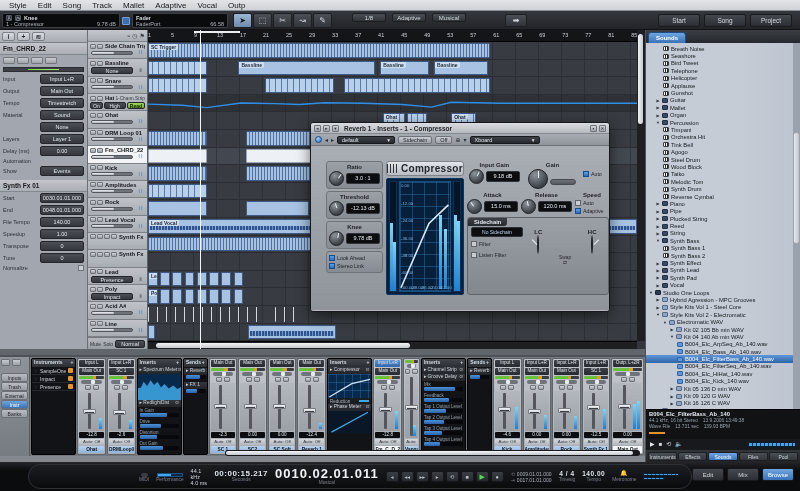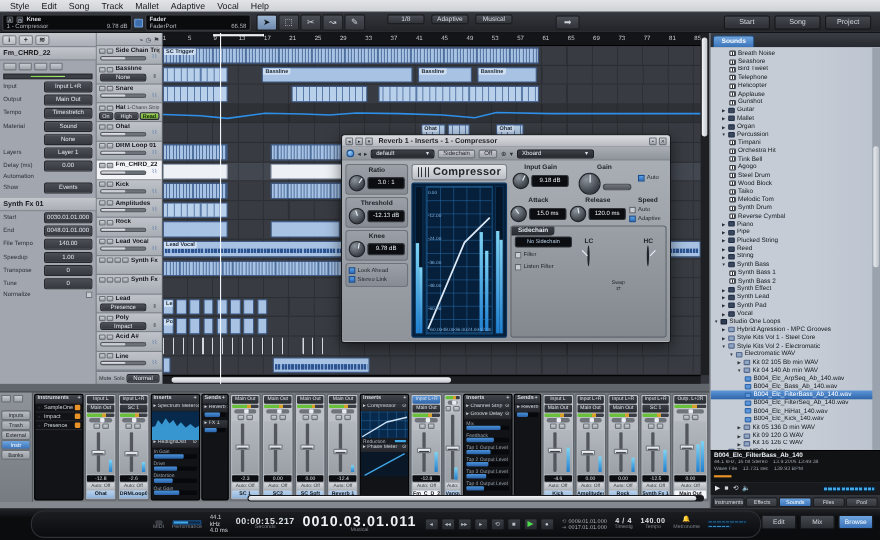--- a/index.html
+++ b/index.html
@@ -89,21 +89,21 @@
 
 #plugin{left:310px;top:122px;width:300px;height:190px;background:#b3b7bd;border:1px solid #16181b;border-radius:3px;box-shadow:0 4px 14px rgba(0,0,0,.55);z-index:20}
 #plugin-title{height:11px;background:linear-gradient(#dadce0,#b6bac0);border-bottom:1px solid #85898f;display:flex;align-items:center;padding:0 3px;gap:2px;border-radius:3px 3px 0 0}
 .wbtn{width:7px;height:7px;background:linear-gradient(#d0d3d7,#9fa4ab);border:1px solid #6f747b;border-radius:1px;font-size:4.5px;line-height:6px;text-align:center;color:#2e3237}
 #plugin-title .ttl{font-size:6.5px;font-weight:bold;color:#1e2126;margin-left:3px;flex:1;white-space:nowrap;overflow:hidden}
 #plugin-tools{height:12px;background:linear-gradient(#a8acb3,#8f949b);border-bottom:1px solid #6e7379;display:flex;align-items:center;gap:3px;padding:0 4px}
 .pwr{width:7px;height:7px;border-radius:50%;background:radial-gradient(circle at 35% 30%,#9fd0f8,#2b70c0);border:1px solid #174d8c}
 .navg{font-size:6px;color:#2c3036}
 .pdrop{height:8px;background:linear-gradient(#3d4147,#26292e);border:1px solid #17191d;border-radius:2px;color:#dfe4ea;font-size:5.5px;line-height:7px;padding:0 4px;min-width:58px;display:flex;justify-content:space-between;gap:4px}
 .hbtn{height:8px;background:linear-gradient(#caccd1,#9da2a9);border:1px solid #6f747b;border-radius:2px;font-size:5.5px;line-height:7px;padding:0 4px;color:#24272c}
-#plugin-face{position:relative;height:164px;background:linear-gradient(#a9aeb5,#8f949b);display:flex;padding:3px;gap:3px}
+#plugin-face{position:relative;height:164px;background:linear-gradient(#a9aeb5,#8f949b);display:flex;padding:15px;gap:3px}
 .pcol1{width:66px;display:flex;flex-direction:column;gap:2px}
 .ppanel{background:linear-gradient(#9ba0a7,#878c94);border:1px solid #6e7379;border-radius:3px;padding:1px 2px 2px;text-align:center}
 .plab{font-size:6px;font-weight:bold;color:#1d2025;line-height:8px}
 .krow{display:flex;align-items:center;gap:2px;justify-content:center}
 .knob{width:15px;height:15px;border-radius:50%;background:radial-gradient(circle at 35% 28%,#8e949c,#3a3f46 72%);border:1px solid #1e2126;position:relative;flex:none}
 .knob::after{content:'';position:absolute;left:50%;top:1px;width:1px;height:5px;background:#e9f3fc;transform-origin:50% 6.5px;transform:rotate(var(--r,0deg))}
 .knob.big{width:20px;height:20px}
 .knob.big::after{height:7px;transform-origin:50% 9px}
 .pv{background:#0b0d10;color:#e8eef5;font-size:5.5px;line-height:7px;padding:1px 2px;border-radius:2px;min-width:34px;text-align:center;border:1px solid #30343a}
 .pchk{display:flex;align-items:center;gap:2px;font-size:5.3px;color:#1d2025;line-height:8px}
@@ -242,21 +242,21 @@
 <div id="app">
 
   <div id="menubar" class="abs">
       <span class="mi">Style</span>
       <span class="mi">Edit</span>
       <span class="mi">Song</span>
       <span class="mi">Track</span>
       <span class="mi">Mallet</span>
       <span class="mi">Adaptive</span>
       <span class="mi">Vocal</span>
-      <span class="mi">Help</span>
+      <span class="mi">Outp</span>
     </div>
 
   <div id="toolbar" class="abs">
     <div class="pbox" style="left:2px;width:118px">
       <div class="r1">
           <span class="pico">A</span>
           <span class="pico">◷</span>
           <span>Knee</span>
         </div>
       <div class="r2">
@@ -1653,21 +1653,21 @@
         </div>
       <div class="tgroup">
           <div class="rate">44.1 kHz</div>
           <div class="rate">4.0 ms</div>
         </div>
       <div class="tgroup">
           <div class="secs">00:00:15.217</div>
           <div class="tglab">Seconds</div>
         </div>
       <div class="tgroup">
-          <div class="bigtime">0010.03.01.011</div>
+          <div class="bigtime">0010.02.01.011</div>
           <div class="tglab">Musical</div>
         </div>
       <div id="tbuttons" style="display:flex;gap:2px">
           <span class="tbtn2">◂</span>
           <span class="tbtn2">◂◂</span>
           <span class="tbtn2">▸▸</span>
           <span class="tbtn2">▸</span>
           <span class="tbtn2">⟲</span>
           <span class="tbtn2">■</span>
           <span class="tbtn2 play">▶</span>

